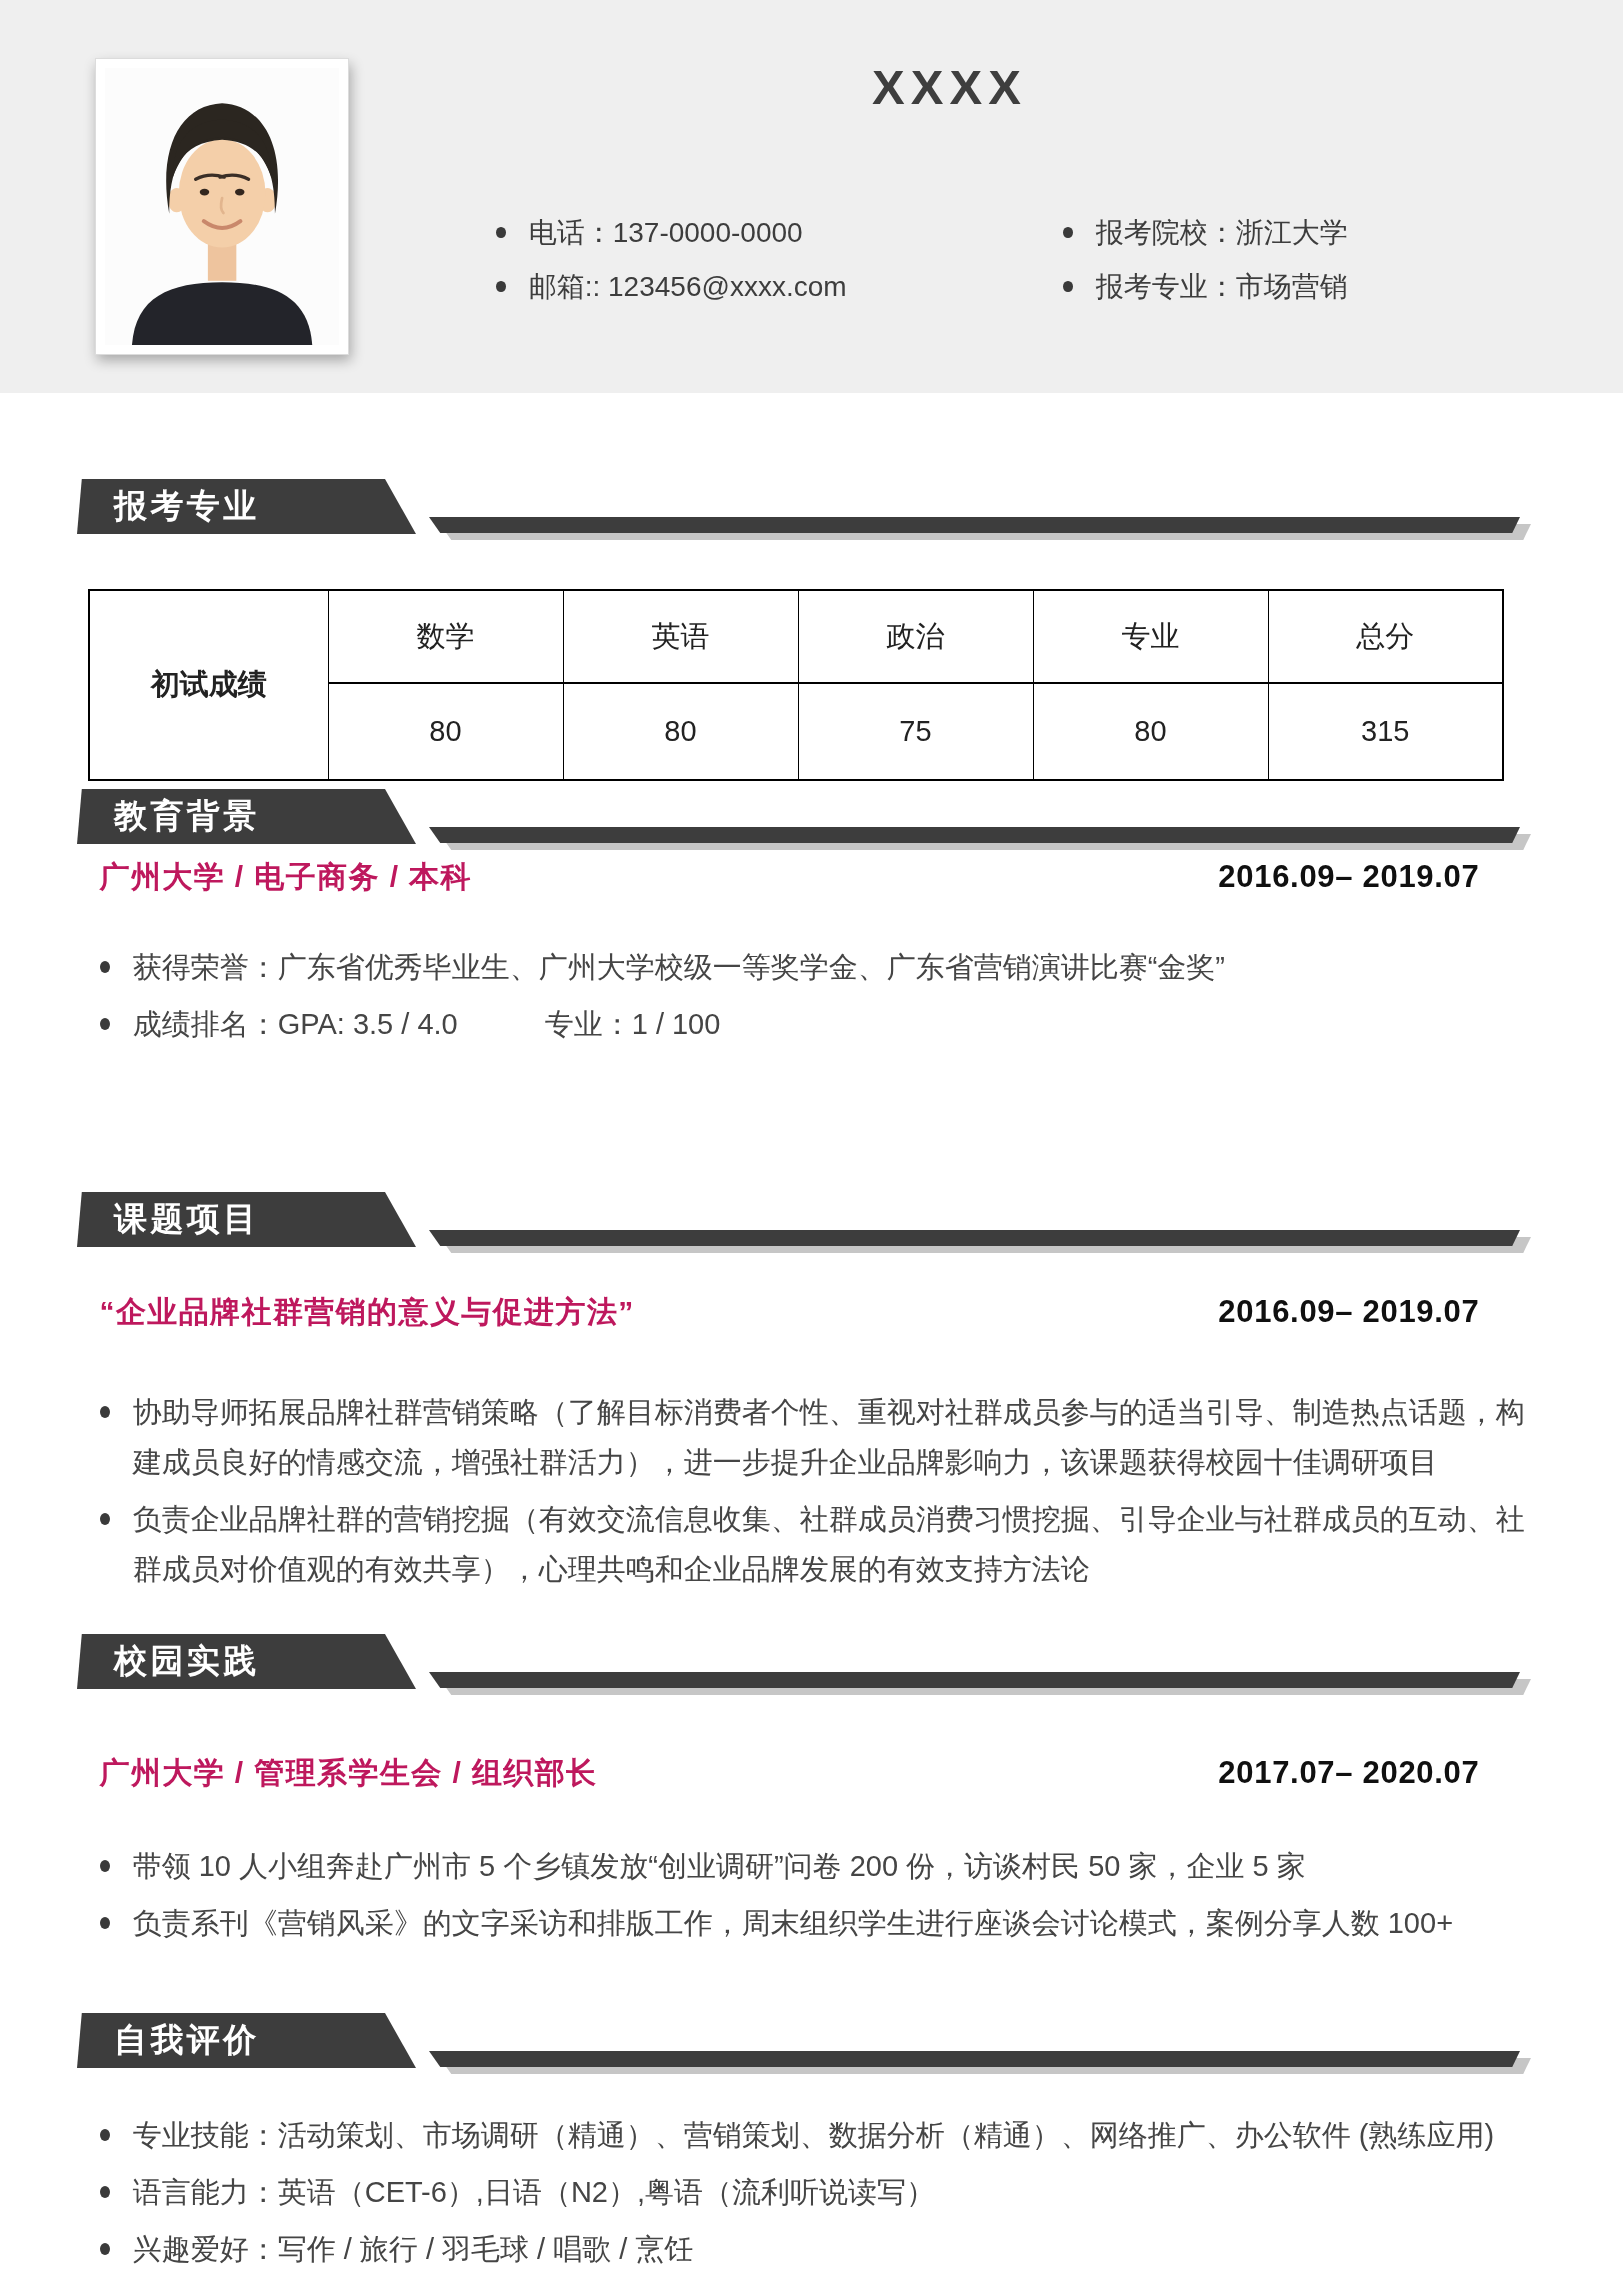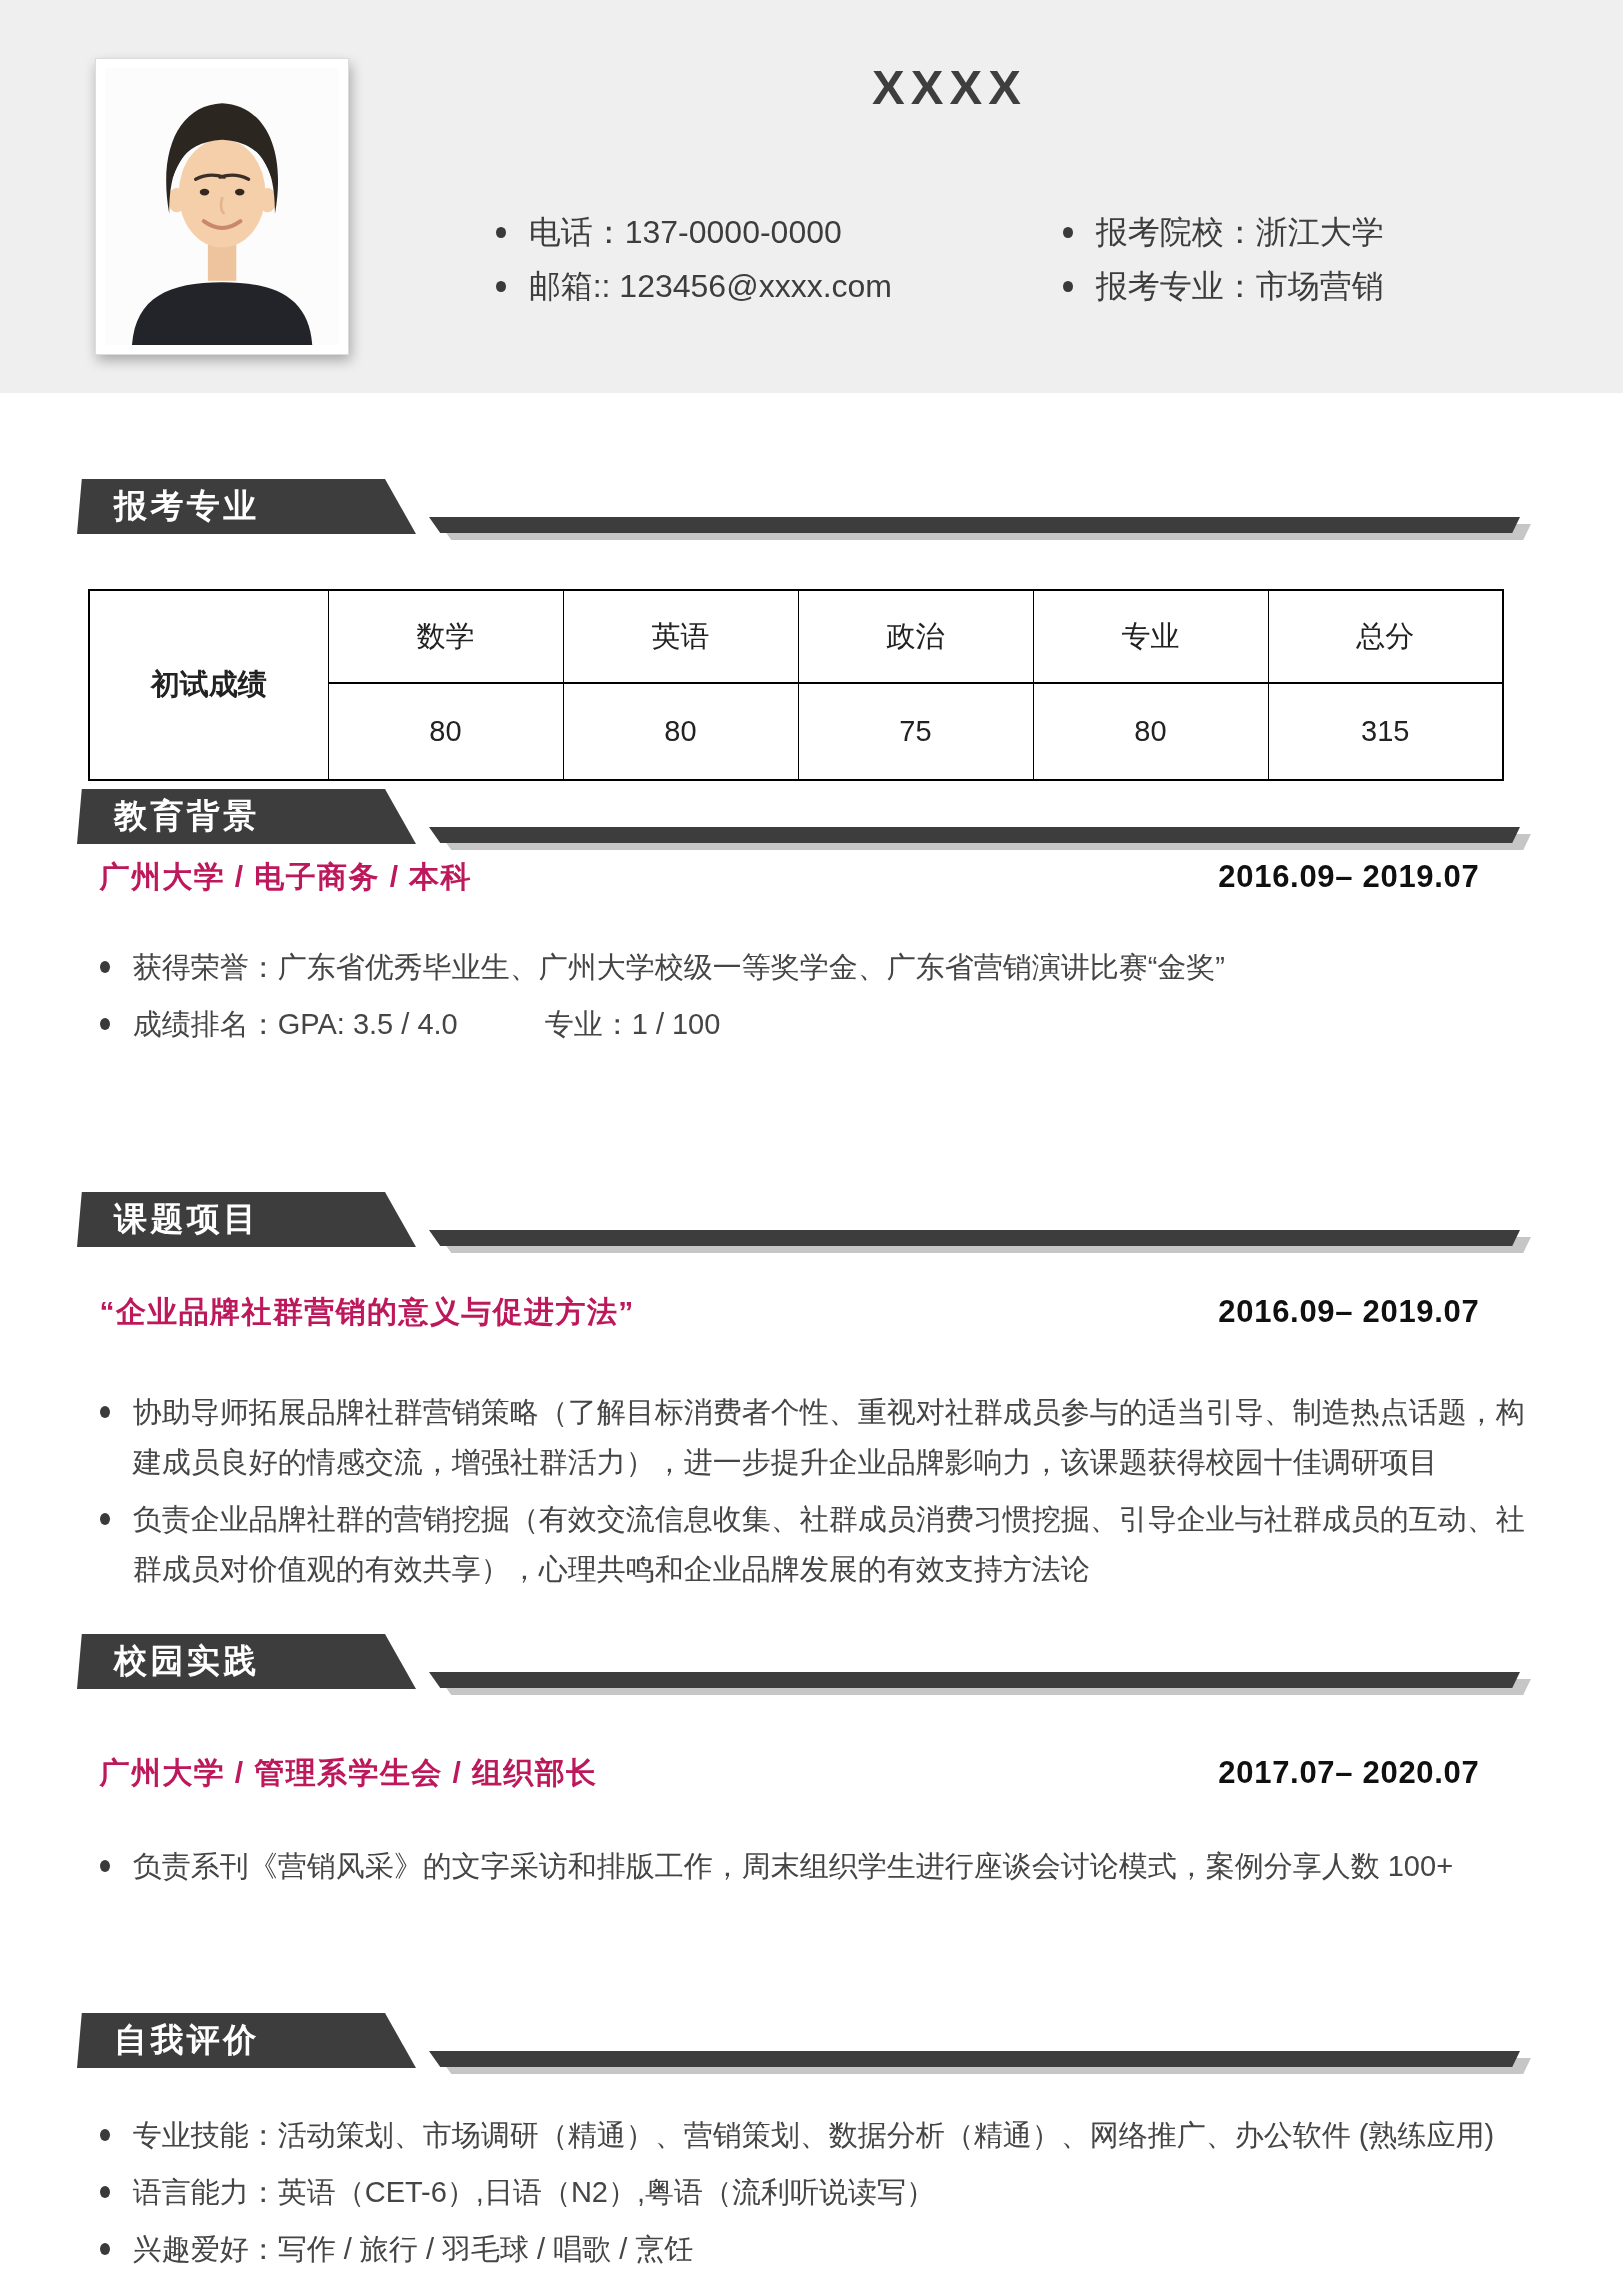--- a/index.html
+++ b/index.html
@@ -8,21 +8,21 @@
   
   .band{position:absolute;left:0;top:0;width:1623px;height:393px;background:#efefef;}
   .photo-frame{position:absolute;left:95px;top:58px;width:254px;height:297px;background:#ffffff;
                border:0.7px solid #dcdcdc;box-sizing:border-box;padding:8.9px;
                box-shadow:2px 6.1px 12.3px rgba(0,0,0,.30);}
   .photo-frame svg{display:block;width:100%;height:100%;}
   .name{position:absolute;left:355px;top:59px;width:1189px;margin:0;text-align:center;
         font-size:49px;font-weight:700;letter-spacing:6.1px;color:#3e3e3e;}
   .contacts{position:absolute;left:496px;top:217px;display:grid;
             grid-template-columns:567px auto;row-gap:23px;margin:0;padding:0;list-style:none;}
-  .contacts li{display:flex;align-items:center;height:31px;font-size:32px;color:#3d3d3d;}
+  .contacts li{display:flex;align-items:center;height:31px;font-size:28px;color:#3d3d3d;}
   .cdot{flex:0 0 10.2px;width:10.2px;height:11.6px;border-radius:50%;background:#3a3a3a;margin-right:22.5px;}
   
   .sec{position:absolute;left:77px;width:1466px;}
   .hblock{position:absolute;left:0;top:0;width:339px;height:55px;background:#3d3d3d;
           clip-path:polygon(4.8px 0px,308px 0px,339px 55px,0px 55px);
           display:flex;align-items:center;padding-left:37px;box-sizing:border-box;
           color:#ffffff;font-size:33px;font-weight:700;letter-spacing:3.4px;}
   .hbar{position:absolute;left:352px;top:38px;width:1091px;height:16.4px;background:#3d3d3d;
         clip-path:polygon(0px 0px,1091px 0px,1083px 16.4px,11.6px 16.4px);z-index:2;}
   .hbar-shadow{position:absolute;left:363px;top:45px;width:1091px;height:16.4px;background:#c6c6c6;
@@ -174,20 +174,24 @@
     <div class="hblock">
       <span>校园实践</span>
     </div>
     <div class="entry" style="top:119px;">
       <span class="entry-title">广州大学 / 管理系学生会 / 组织部长</span>
       <span class="entry-date">2017.07– 2020.07</span>
     </div>
     <ul class="blist" style="top:207px;">
       <li>
         <span class="bdot"></span>
+        <span class="btext">带领 10 人小组奔赴广州市 5 个乡镇发放“创业调研”问卷 200 份，访谈村民 50 家，企业 5 家</span>
+      </li>
+      <li>
+        <span class="bdot"></span>
         <span class="btext">负责系刊《营销风采》的文字采访和排版工作，周末组织学生进行座谈会讨论模式，案例分享人数 100+</span>
       </li>
     </ul>
   </section>
 
   <section class="sec" style="top:2013px;height:283px;">
     <div class="hbar-shadow"></div>
     <div class="hbar"></div>
     <div class="hblock">
       <span>自我评价</span>

